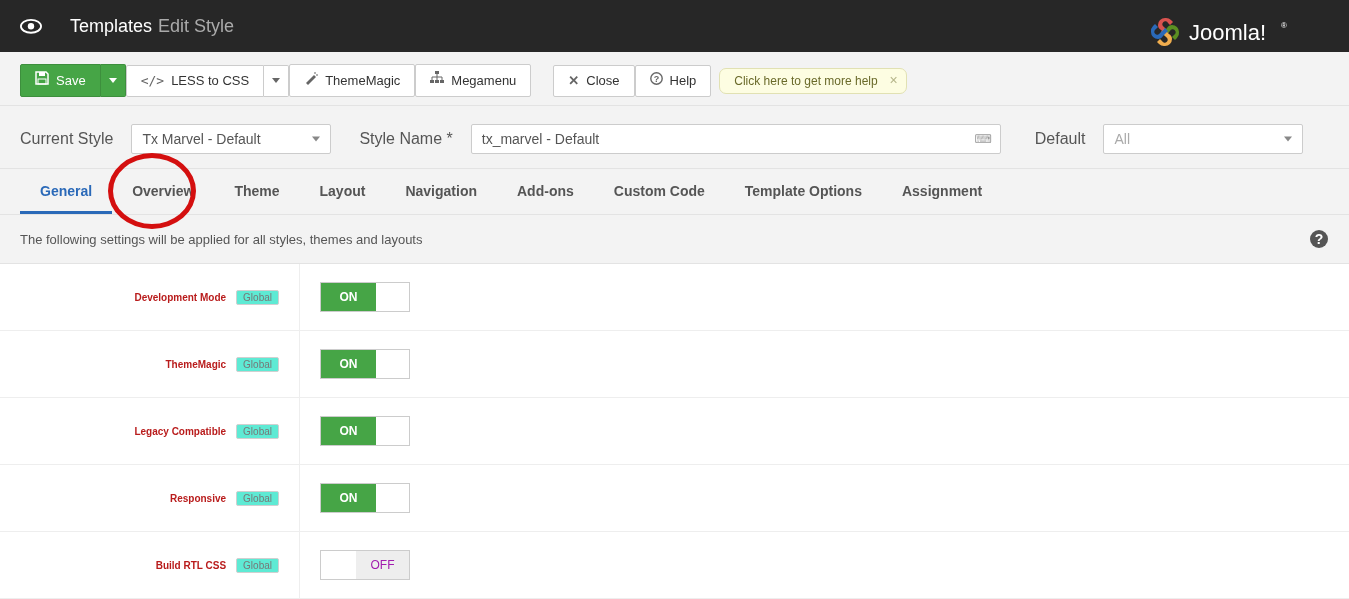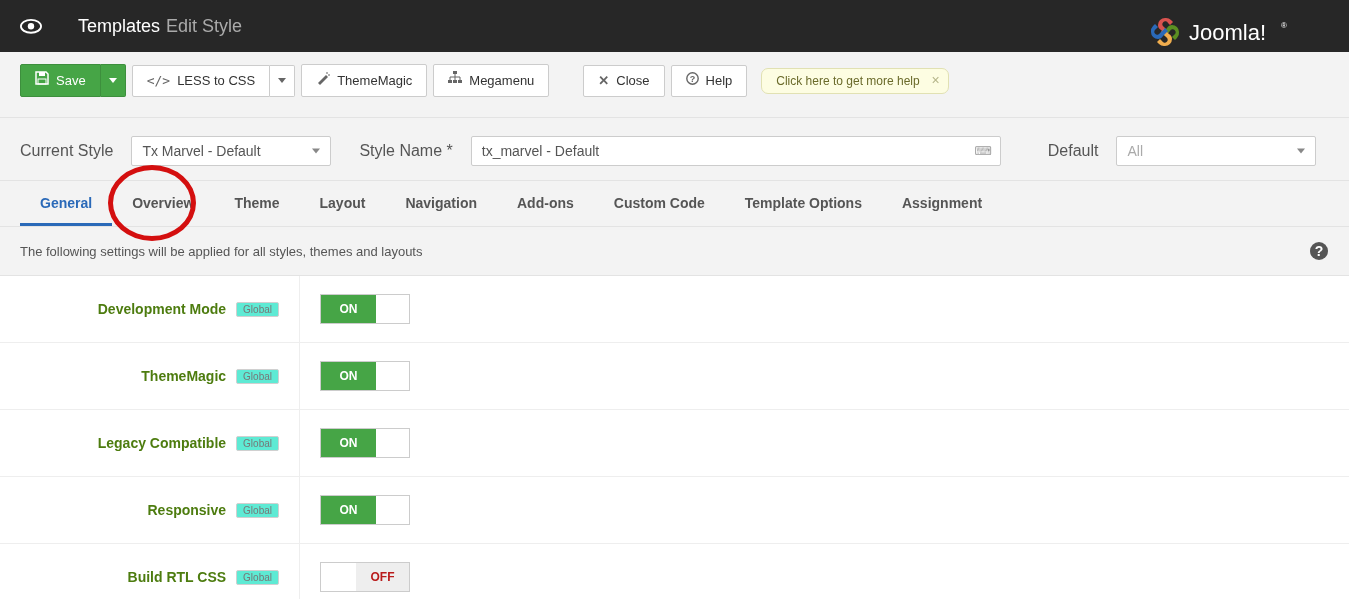--- a/index.html
+++ b/index.html
@@ -1,25 +1,25 @@
 <!DOCTYPE html>
 <html><head>
 <meta charset="utf-8">
 <style>
   * { box-sizing: border-box; margin: 0; padding: 0; }
   body { font-family: Arial, Helvetica, sans-serif; font-size: 13px; color: #555; background: #fff; width: 1349px; }
   .topbar { background: #272727; color: #fff; height: 52px; display: flex; align-items: center; padding: 0 20px; position: relative; }
   .topbar .eye { width: 22px; height: 14px; }
-  .topbar .title { font-size: 18px; font-weight: 300; margin-left: 36px; }
+  .topbar .title { font-size: 18px; font-weight: 300; margin-left: 28px; }
   .topbar .title strong { font-weight: 400; }
   .topbar .subtitle { font-size: 18px; font-weight: 300; color: #aaa; margin-left: 6px; }
   .topbar .logo { position: absolute; right: 20px; top: 0; height: 64px; display: flex; align-items: center; }
   .topbar .logo svg { display:block; }
 
-  .toolbar { background: #f3f3f3; padding: 12px 20px 20px; border-bottom: 1px solid #e3e3e3; display: flex; gap: 6px; align-items: center; }
+  .toolbar { background: #f3f3f3; padding: 12px 20px 8px; border-bottom: 1px solid #e3e3e3; display: flex; gap: 0; align-items: center; }
   .btn { border: 1px solid #ccc; background: #fff; color: #333; padding: 6px 14px; font-size: 13px; border-radius: 2px; cursor: pointer; display: inline-flex; align-items: center; gap: 7px; line-height: 18px; }
   .btn-green { background: #46a546; border-color: #3d8f3d; color: #fff; }
   .btn-group { display: inline-flex; }
   .btn-group .btn:first-child { border-top-right-radius: 0; border-bottom-right-radius: 0; }
   .btn-group .btn.caret-btn { border-left: 0; border-top-left-radius: 0; border-bottom-left-radius: 0; padding: 6px 8px; }
   .caret { width: 0; height: 0; border-left: 4px solid transparent; border-right: 4px solid transparent; border-top: 5px solid currentColor; display:inline-block; }
   .green .caret { border-top-color:#fff; }
   .help-note { margin-left: 8px; background: #fdfde2; border: 1px solid #e1e1b3; color: #6a6a2a; padding: 5px 28px 5px 14px; font-size: 12px; border-radius: 7px; position: relative; }
   .help-note .x { position:absolute; right:8px; top:3px; color:#b5b58a; cursor:pointer; font-size:14px; }
 
@@ -35,29 +35,29 @@
   .tab { padding: 14px 20px 12px; color:#555; font-size:14px; font-weight:700; cursor:pointer; border-bottom:3px solid transparent; }
   .tab.active { color:#2a69b8; border-bottom-color:#2a69b8; }
   .circle-highlight { position:absolute; width:88px; height:76px; border:5px solid #d40f0f; border-radius:50%; left:108px; top:-16px; pointer-events:none; }
 
   .infobar { padding: 14px 20px; display:flex; align-items:center; justify-content:space-between; border-bottom:1px solid #e3e3e3; background:#f3f3f3; }
   .infobar .help-icon { width:20px; height:20px; }
 
   .settings { background:#fff; }
   .row { display:flex; border-bottom:1px solid #eee; }
   .row .labelcell { width:300px; border-right:1px solid #eee; padding:20px 20px; text-align:right; display:flex; justify-content:flex-end; align-items:center; gap:10px; }
-  .row .labelcell .lbl { font-weight:700; color:#4d7c0f; font-size:14px; }
+  .row .labelcell .lbl { font-weight:700; color:#b91c1c; font-size:10px; }
   .badge { background:#5eead4; color:#777; border:1px solid #d0d0d0; border-radius:2px; font-size:10px; padding:1px 6px; }
   .row .ctrl { padding:18px 20px; }
   .switch { width:90px; height:30px; border:1px solid #ccc; display:flex; cursor:pointer; }
   .switch .on { flex:0 0 55px; background:#46a546; color:#fff; display:flex; align-items:center; justify-content:center; font-weight:700; font-size:12px; }
   .switch .knob { flex:1; background:#fff; }
   .switch.off { }
   .switch.off .knob2 { flex:0 0 35px; background:#fff; }
-  .switch.off .off { flex:1; background:#eee; color:#b91c1c; display:flex; align-items:center; justify-content:center; font-weight:700; font-size:12px; }
+  .switch.off .off { flex:1; background:#eee; color:#a21caf; display:flex; align-items:center; justify-content:center; font-weight:400; font-size:12px; }
 
   .ico { display:inline-block; vertical-align:middle; }
 </style>
 </head>
 <body>
 
 <div class="topbar">
   <span class="eye ico">
     <svg viewBox="0 0 24 16" fill="#fff">
         <ellipse cx="12" cy="8" rx="11" ry="7" fill="none" stroke="#fff" stroke-width="2"></ellipse>
@@ -150,21 +150,21 @@
     <span>Tx Marvel - Default</span>
     <span class="sel-caret"></span>
   </div>
 
   <label style="margin-left:10px;">Style Name *</label>
   <div class="txt">
     <span>tx_marvel - Default</span>
     <span class="txt-icon">⌨</span>
   </div>
 
-  <label style="margin-left:29px;">Default</label>
+  <label style="margin-left:16px;">Default</label>
   <div class="sel disabled">
     <span>All</span>
     <span class="sel-caret"></span>
   </div>
 </div>
 
 <div class="tabs" id="tabs">
   <div class="circle-highlight"></div>
 <div class="tab active">General</div>
     <div class="tab">Overview</div>

